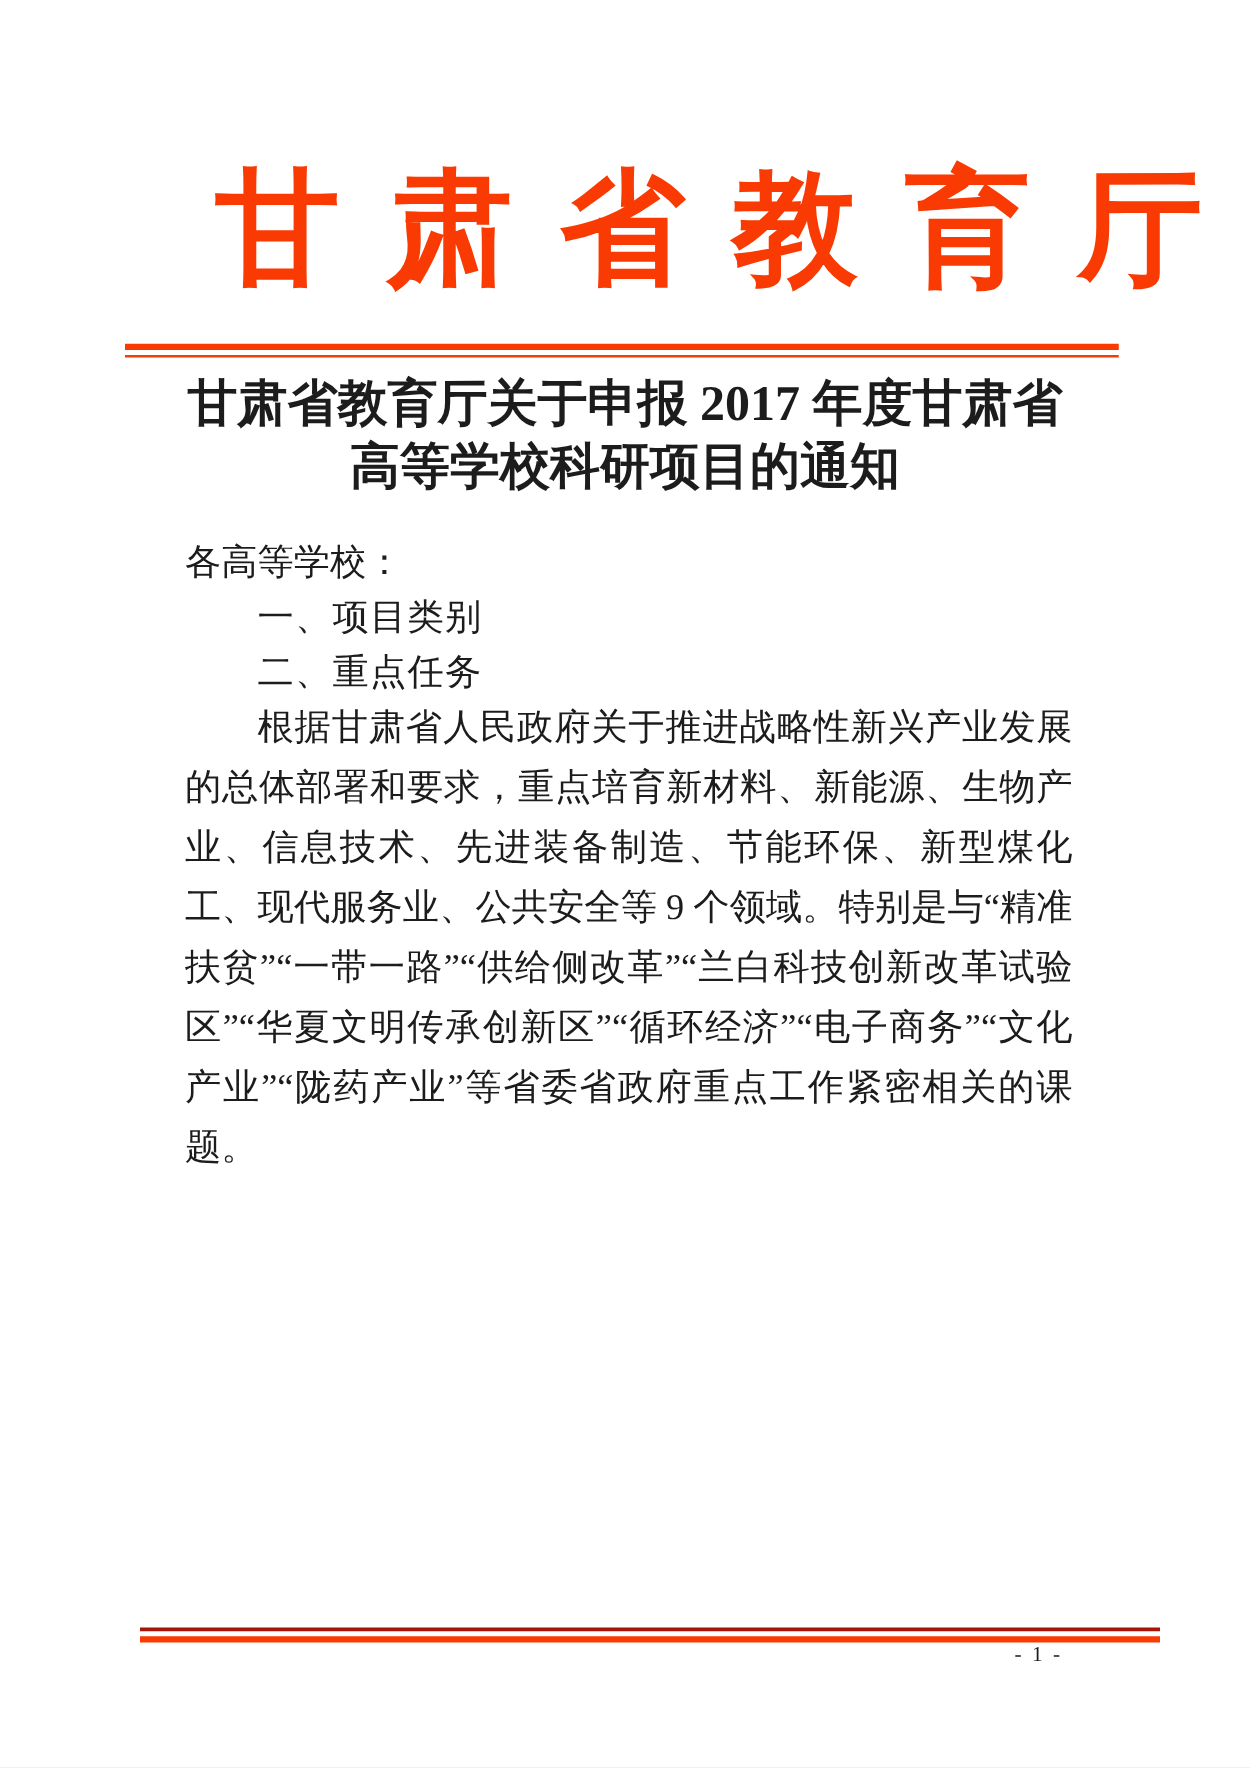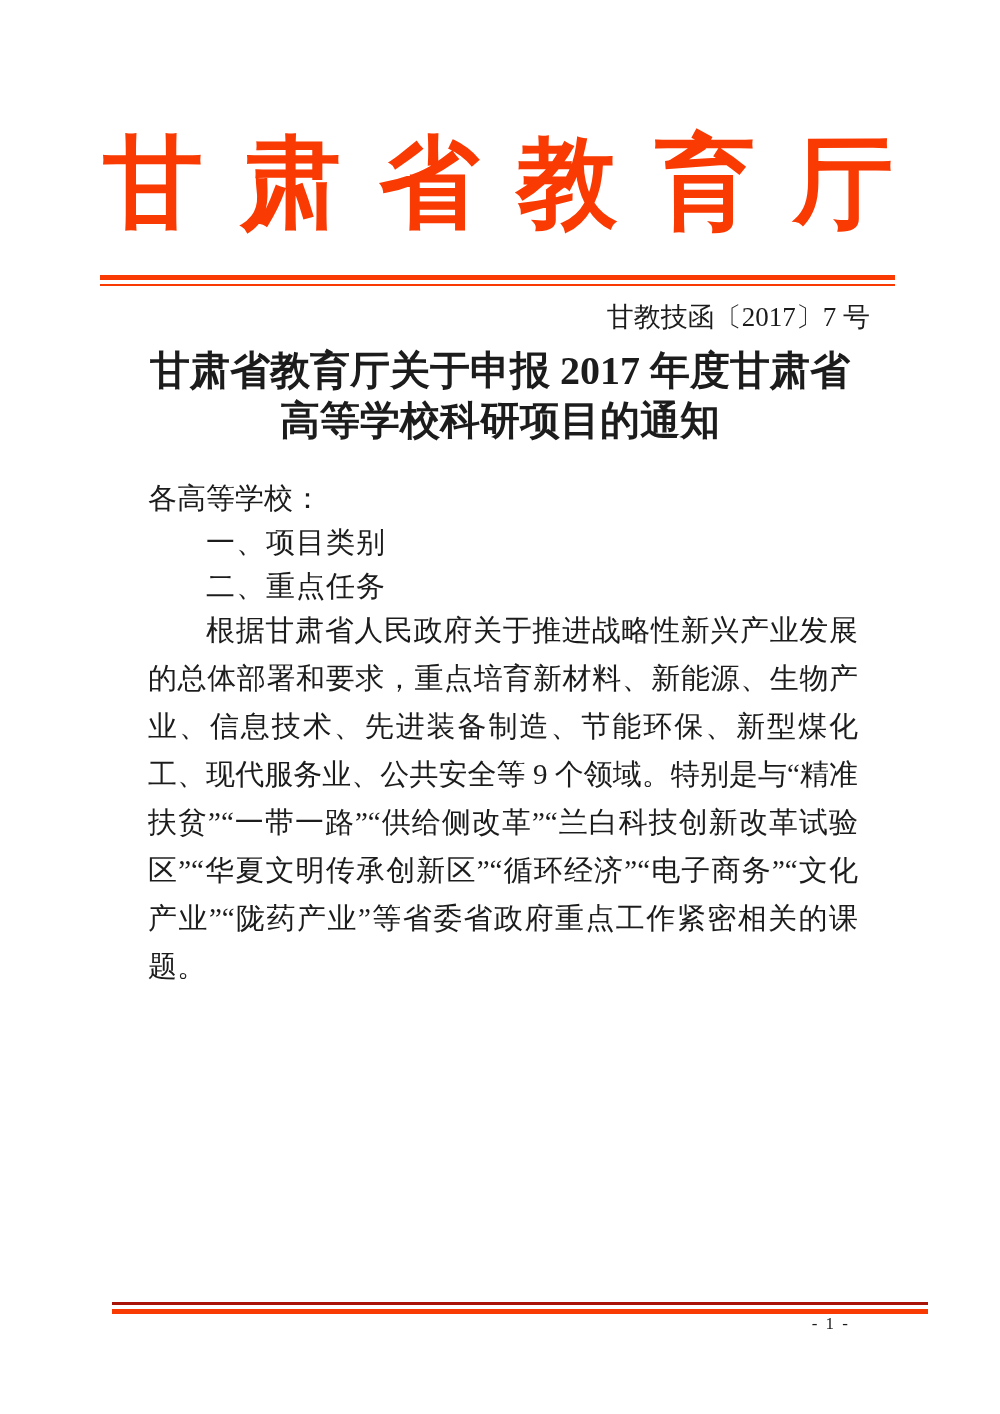--- a/index.html
+++ b/index.html
@@ -14,21 +14,21 @@
     width:1000px;height:1414px;
     margin:0 auto;
     background:var(--paper);
     color:var(--ink);
     font-family:"Liberation Serif","DejaVu Serif",serif;
     overflow:hidden;
   }
   
   .agency{
     padding-top:126px;
-    text-align:center;
+    text-align:right;
     color:var(--accent);
     font-size:100px;
     font-weight:bold;
     line-height:1.15;
     letter-spacing:38px;
     padding-left:34px; 
     white-space:nowrap;
   }
   .header-rule{margin:34px 105px 0 100px;}
   .header-rule .thick{height:5px;background:var(--accent);}
@@ -94,21 +94,20 @@
 <div class="page">
 
   <div class="agency">甘肃省教育厅</div>
 
   <div class="header-rule">
     <div class="thick"></div>
     <div class="gap"></div>
     <div class="thin"></div>
   </div>
 
-  <div class="doc-number">甘教技函〔2017〕7 号</div>
 
   <div class="doc-title">
     <div>甘肃省教育厅关于申报 2017 年度甘肃省</div>
     <div>高等学校科研项目的通知</div>
   </div>
 
   <div class="body-area">
     <div class="salutation">各高等学校：</div>
 
 

